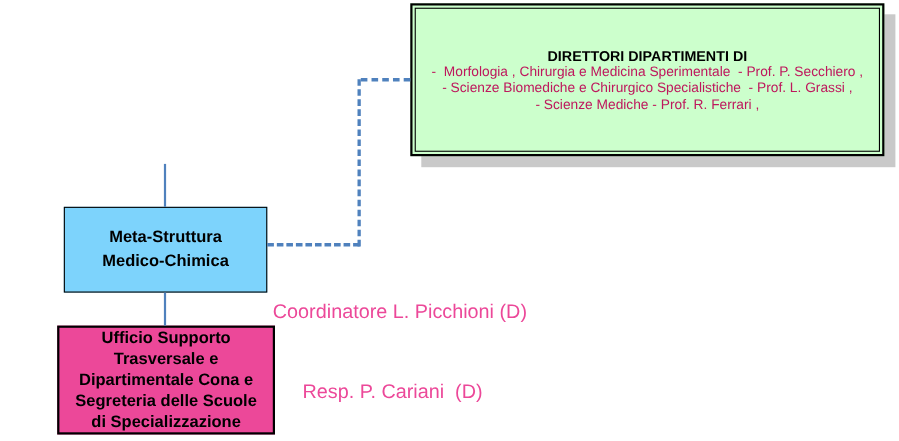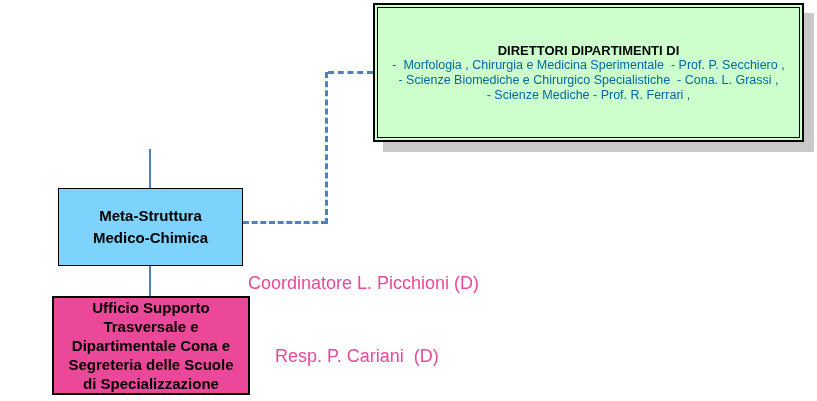--- a/index.html
+++ b/index.html
@@ -67,21 +67,21 @@
     border: 1px solid #000000;
     background: #CCFFCC;
     display: flex; flex-direction: column;
     align-items: center; justify-content: center;
   }
   .direttori-title {
     font-size: 13px; font-weight: bold; color: #000000;
     line-height: 15px; text-align: center; white-space: pre;
   }
   .direttori-item {
-    font-size: 12.5px; color: #0369a1;
+    font-size: 12.5px; color: #be185d;
     line-height: 15px; text-align: center; white-space: pre;
   }
 
   
   .conn { position: absolute; }
   .conn-solid-1 { left: 149px; top: 149px; width: 0; height: 39px; border-left: 2px solid #4F81BD; }
   .conn-solid-2 { left: 149px; top: 266px; width: 0; height: 30px; border-left: 2px solid #4F81BD; }
   .dash-bottom  { left: 243px; top: 221px; width: 84px; height: 0; border-top: 3px dashed #4F81BD; }
   .dash-vert    { left: 325px; top: 72px;  width: 0; height: 152px; border-left: 3px dashed #4F81BD; }
   .dash-top     { left: 328px; top: 71px;  width: 45px; height: 0; border-top: 3px dashed #4F81BD; }
@@ -98,21 +98,21 @@
 </style>
 </head>
 <body>
 
 <div class="canvas">
 
   <div class="node node-direttori">
     <div class="inner">
       <div class="direttori-title">DIRETTORI DIPARTIMENTI DI</div>
       <div class="direttori-item">-  Morfologia , Chirurgia e Medicina Sperimentale  - Prof. P. Secchiero ,</div>
-      <div class="direttori-item">- Scienze Biomediche e Chirurgico Specialistiche  - Cona. L. Grassi ,</div>
+      <div class="direttori-item">- Scienze Biomediche e Chirurgico Specialistiche  - Prof. L. Grassi ,</div>
       <div class="direttori-item">- Scienze Mediche - Prof. R. Ferrari ,</div>
     </div>
   </div>
 
 
   <div class="node node-meta">
     <div class="node-label">Meta-Struttura
 Medico-Chimica</div>
   </div>
 

